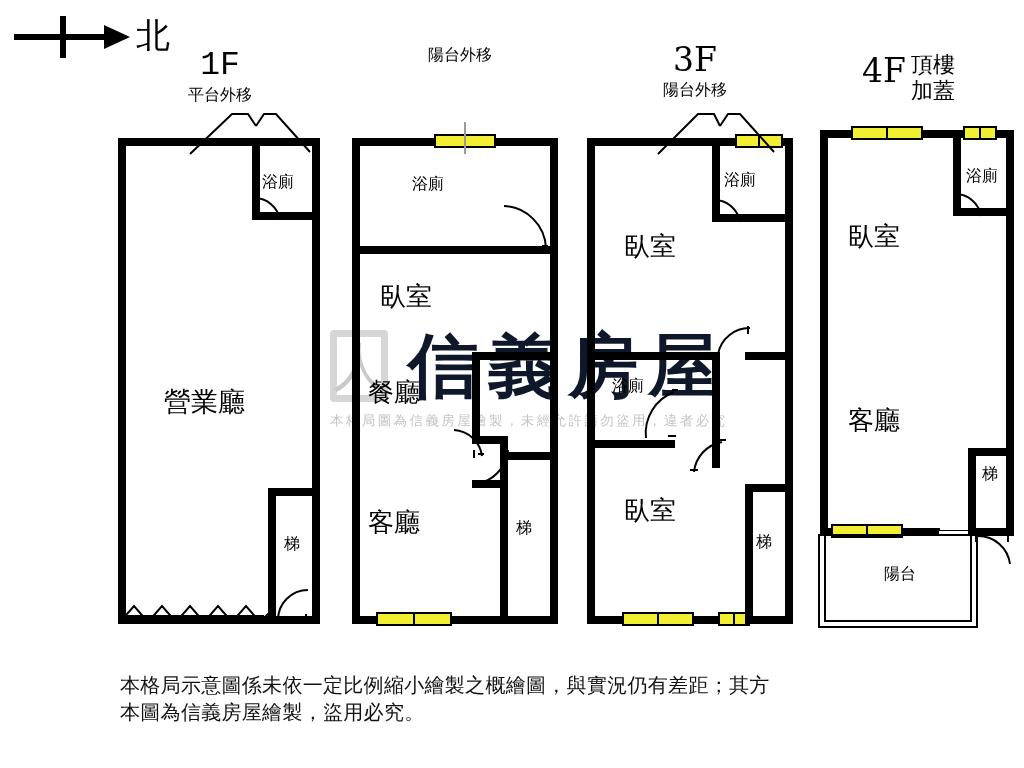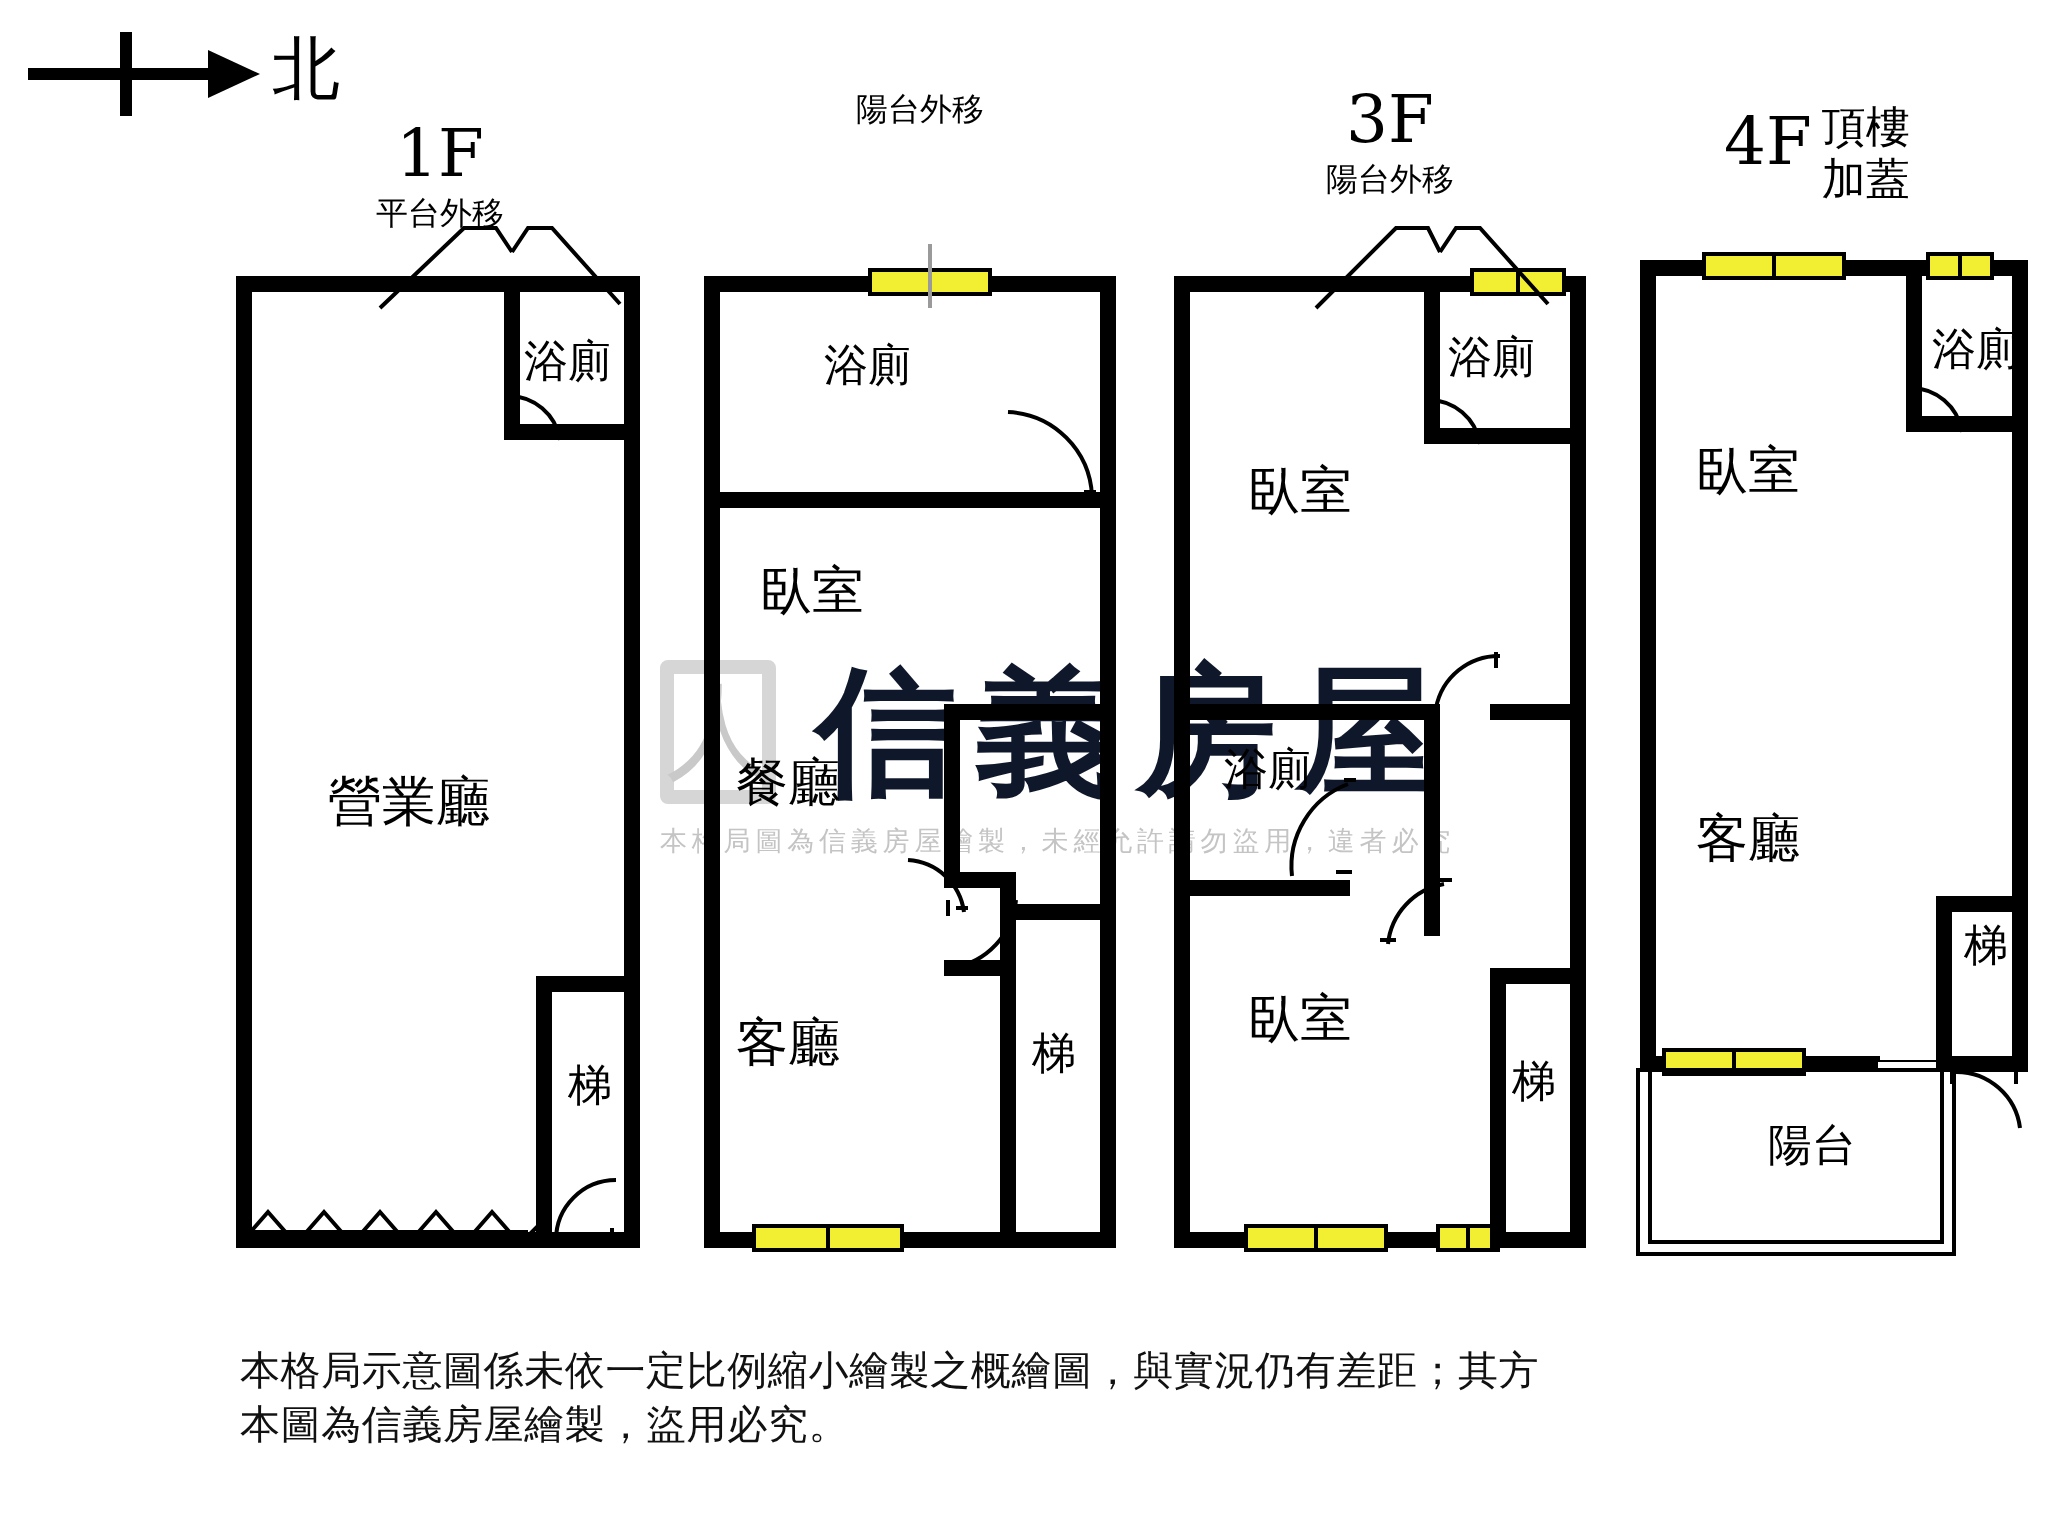--- a/index.html
+++ b/index.html
@@ -37,21 +37,21 @@
   .f-num{font-size:33px;line-height:35px;}
   .f-note{font-size:16px;line-height:26px;}
   .f-title-inline{position:absolute;display:flex;align-items:flex-start;}
   .f-title-inline .f-num{margin-right:5px;margin-top:1px;}
   .f-title-inline .f-note2{font-size:22px;line-height:26px;text-align:center;}
 
   
   .wall{position:absolute;background:#000;}
   .win{position:absolute;background:#f2ef32;border:2px solid #000;box-sizing:border-box;}
   .win::after{content:"";position:absolute;left:50%;top:0;width:2px;height:100%;background:#000;margin-left:-1px;}
-  .rlabel{position:absolute;font-size:22px;line-height:24px;color:#000;white-space:nowrap;}
+  .rlabel{position:absolute;font-size:16px;line-height:24px;color:#000;white-space:nowrap;}
   .rlabel.big{font-size:26px;line-height:28px;}
   .thinline{position:absolute;background:#000;}
   svg.door{position:absolute;overflow:visible;}
   svg.door path{fill:none;stroke:#000;stroke-width:2;}
   .balc-out{position:absolute;border:2px solid #000;box-sizing:border-box;}
   .balc-in{position:absolute;border:2px solid #000;box-sizing:border-box;}
 
   
   .disc{position:absolute;left:120px;top:672px;width:800px;
         font-size:20px;line-height:27px;color:#111;letter-spacing:0.3px;}
@@ -68,21 +68,21 @@
   <div class="wm wm-big">信義房屋</div>
   <div class="wm wm-small">本格局圖為信義房屋繪製，未經允許請勿盜用，違者必究</div>
 
   <div class="north-wrap">
     <div class="n-hbar"></div>
     <div class="n-vbar"></div>
     <div class="n-head"></div>
     <div class="n-label">北</div>
   </div>
 
-  <div class="f-title" style="left:130px;top:59px;width:180px;">
+  <div class="f-title" style="left:130px;top:48px;width:180px;font-family:Liberation Mono, monospace;">
     <div class="f-num">1F</div>
     <div class="f-note">平台外移</div>
   </div>
 
   <div class="f-title" style="left:370px;top:42px;width:180px;">
     <div class="f-note">陽台外移</div>
   </div>
 
   <div class="f-title" style="left:605px;top:42px;width:180px;">
     <div class="f-num">3F</div>

